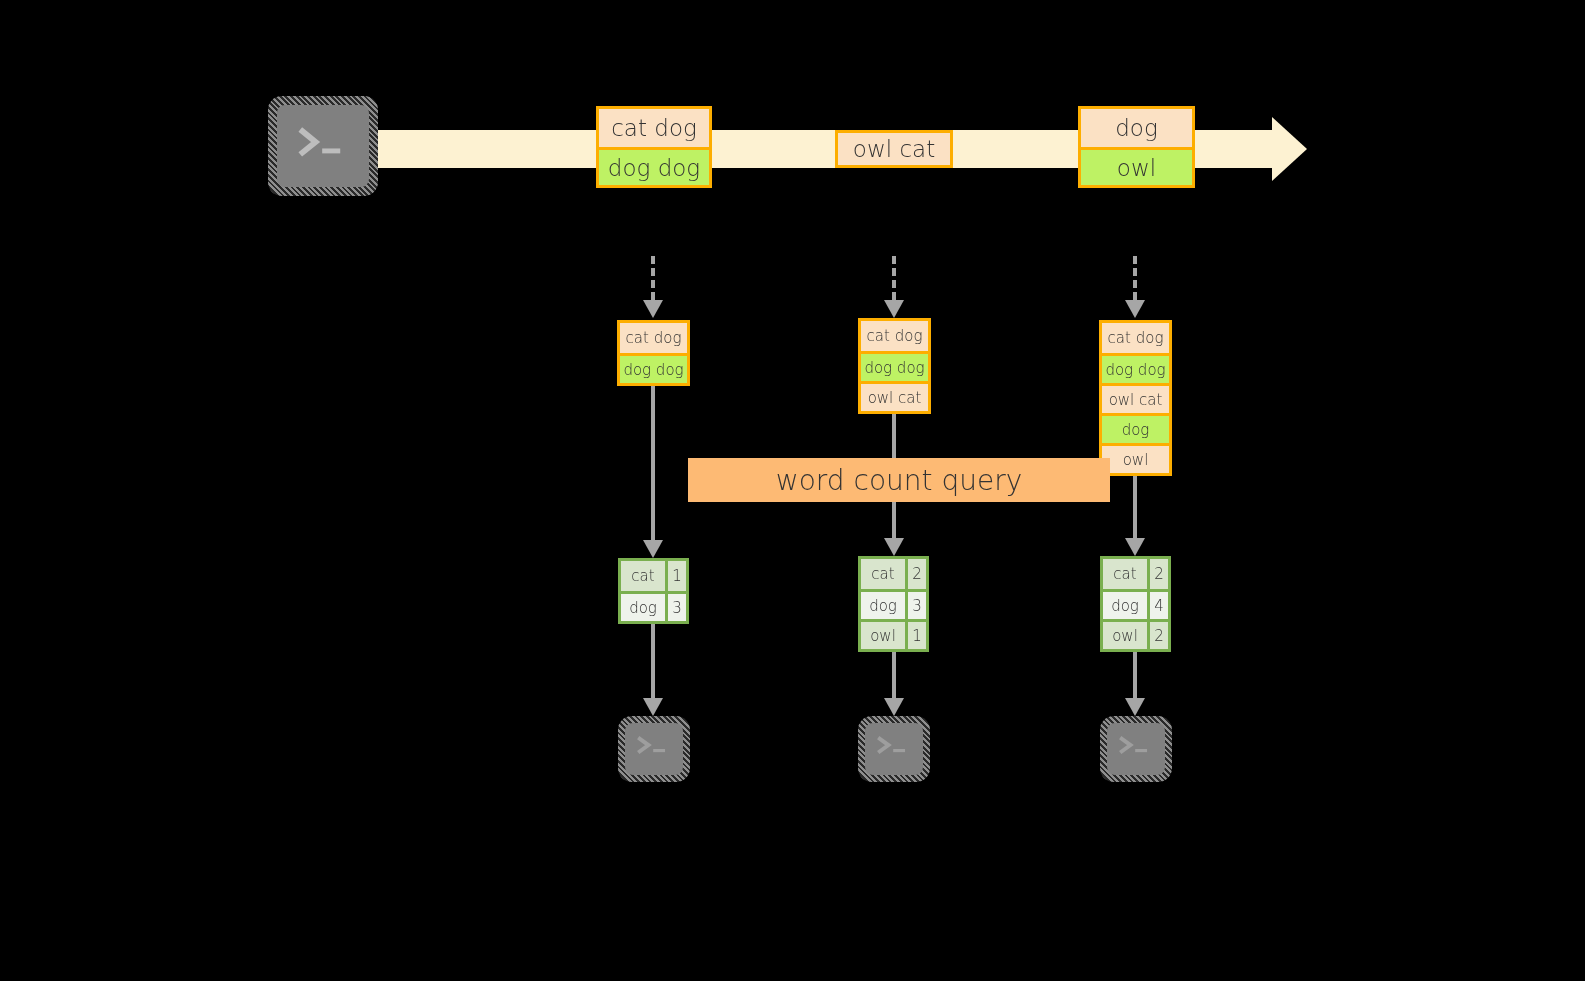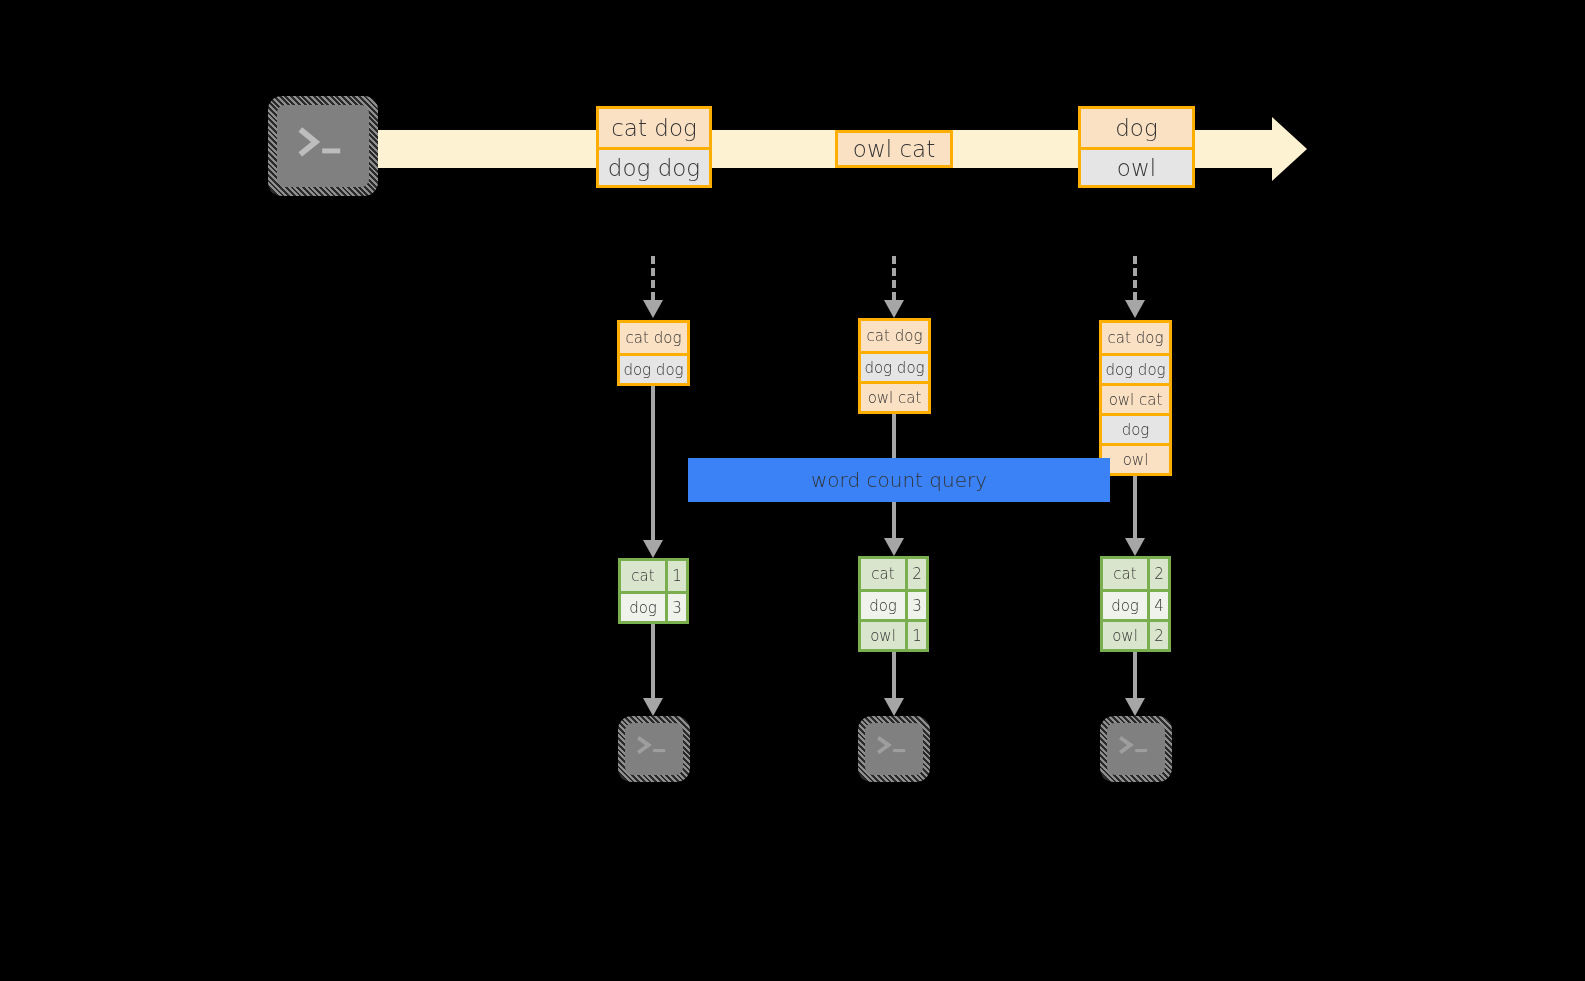--- a/index.html
+++ b/index.html
@@ -27,21 +27,21 @@
            border-left:35px solid #fdf2d2;}
 
   
   .ebox{position:absolute;box-sizing:border-box;border:3px solid #fdae00;
         background:#fdf2d2;display:flex;flex-direction:column;}
   .erow{box-sizing:border-box;display:flex;align-items:center;
          justify-content:center;color:#333;white-space:nowrap;
          font-weight:300;}
   .erow + .erow{border-top:3px solid #fdae00;}
   .erow.shade-a{background:#fbe1c4;}
-  .erow.shade-b{background:#e5e5e5;}
+  .erow.shade-b{background:#bef264;}
 
   
   .big .erow{height:38px;font-size:23px;}
   
   .small .erow{height:30px;font-size:15px;}
 
   
   .gbox{position:absolute;box-sizing:border-box;border:3px solid #7aaf4f;
         display:flex;flex-direction:column;background:#e6eede;}
   .grow{box-sizing:border-box;display:flex;height:30px;font-size:15px;color:#333;
@@ -57,22 +57,22 @@
   .ar{position:absolute;}
   .ar .shaft{position:absolute;left:50%;transform:translateX(-50%);
              width:4px;background:#a6a6a6;}
   .ar .shaft.dashed{background:none;
              border-left:4px dashed #a6a6a6;width:0;}
   .ar .head{position:absolute;left:50%;transform:translateX(-50%);
             width:0;height:0;border-left:10px solid transparent;
             border-right:10px solid transparent;border-top:18px solid #a6a6a6;}
 
   
-  .banner{position:absolute;background:#3b82f6;display:flex;align-items:center;
-          justify-content:center;color:#333;font-size:20px;font-weight:300;
+  .banner{position:absolute;background:#fdba74;display:flex;align-items:center;
+          justify-content:center;color:#333;font-size:28px;font-weight:300;
           white-space:nowrap;}
 </style>
 </head>
 <body>
 
 <div id="stage">
 
   <div class="tl-band" style="left:368px;top:130px;width:917px;height:38px;"></div>
   <div class="tl-head" style="left:1272px;top:117px;"></div>
 

